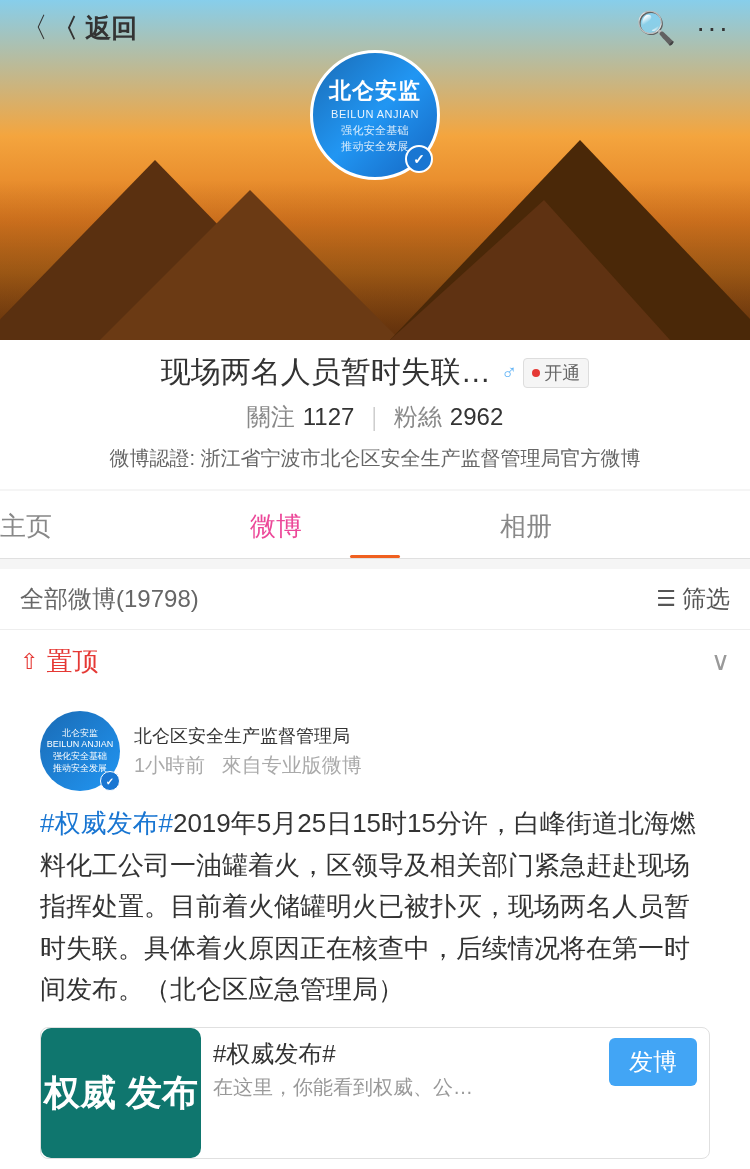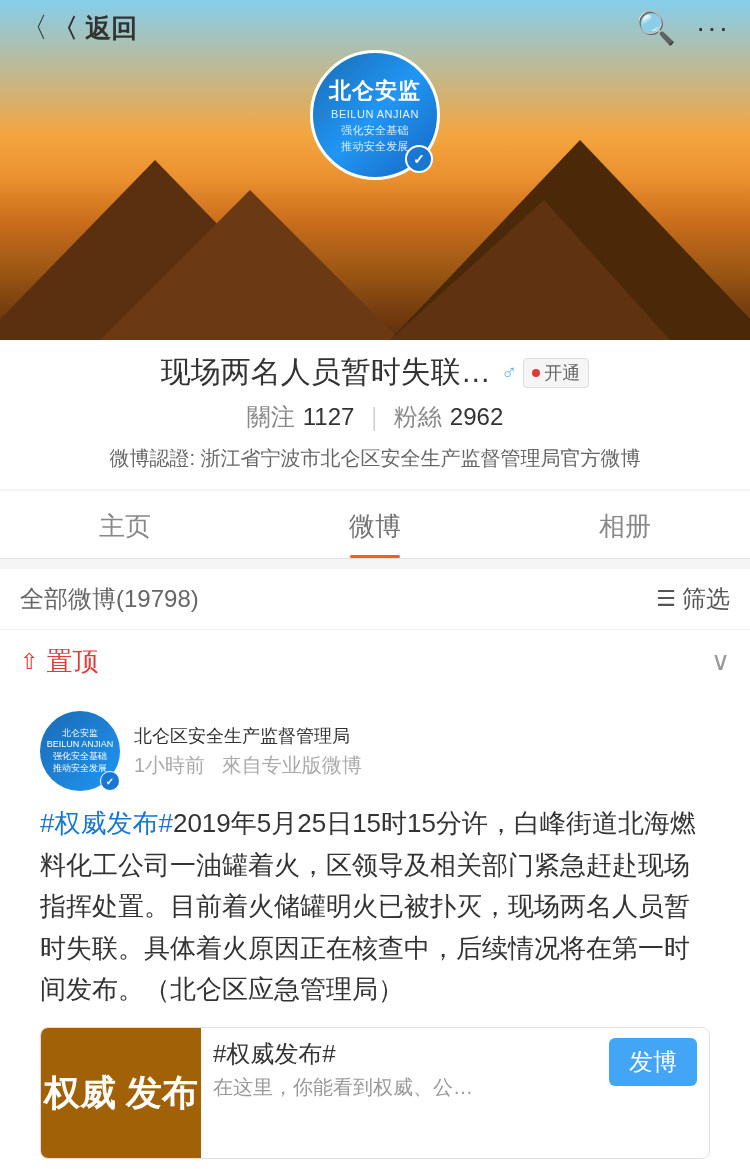--- a/index.html
+++ b/index.html
@@ -226,29 +226,29 @@
 
     
     .tabs-bar {
       background: white;
       display: flex;
       border-bottom: 1px solid #e0e0e0;
       margin-top: 2px;
     }
     .tab-item {
       flex: 1;
-      text-align: center;
+      text-align: left;
       padding: 18px 0 14px;
       font-size: 26px;
       color: #888;
       position: relative;
       cursor: pointer;
     }
     .tab-item.active {
-      color: #737373;
+      color: #ec4899;
       font-weight: 500;
     }
     .tab-item.active::after {
       content: '';
       position: absolute;
       bottom: 0;
       left: 50%;
       transform: translateX(-50%);
       width: 50px;
       height: 3px;
@@ -381,24 +381,25 @@
       display: flex;
       border: 1px solid #e0e0e0;
       border-radius: 8px;
       overflow: hidden;
       background: white;
     }
     .linked-card-image {
       width: 160px;
       height: 130px;
       flex-shrink: 0;
-      background: #a16207;
-      display: flex;
-      align-items: center;
-      justify-content: center;
+      background: #0f766e;
+      display: flex;
+      align-items: center;
+      justify-content: center;
+      border-radius: 10px;
     }
     .linked-card-img-text {
       color: white;
       font-size: 36px;
       font-weight: bold;
       text-align: center;
       line-height: 1.2;
     }
     .linked-card-content {
       flex: 1;

